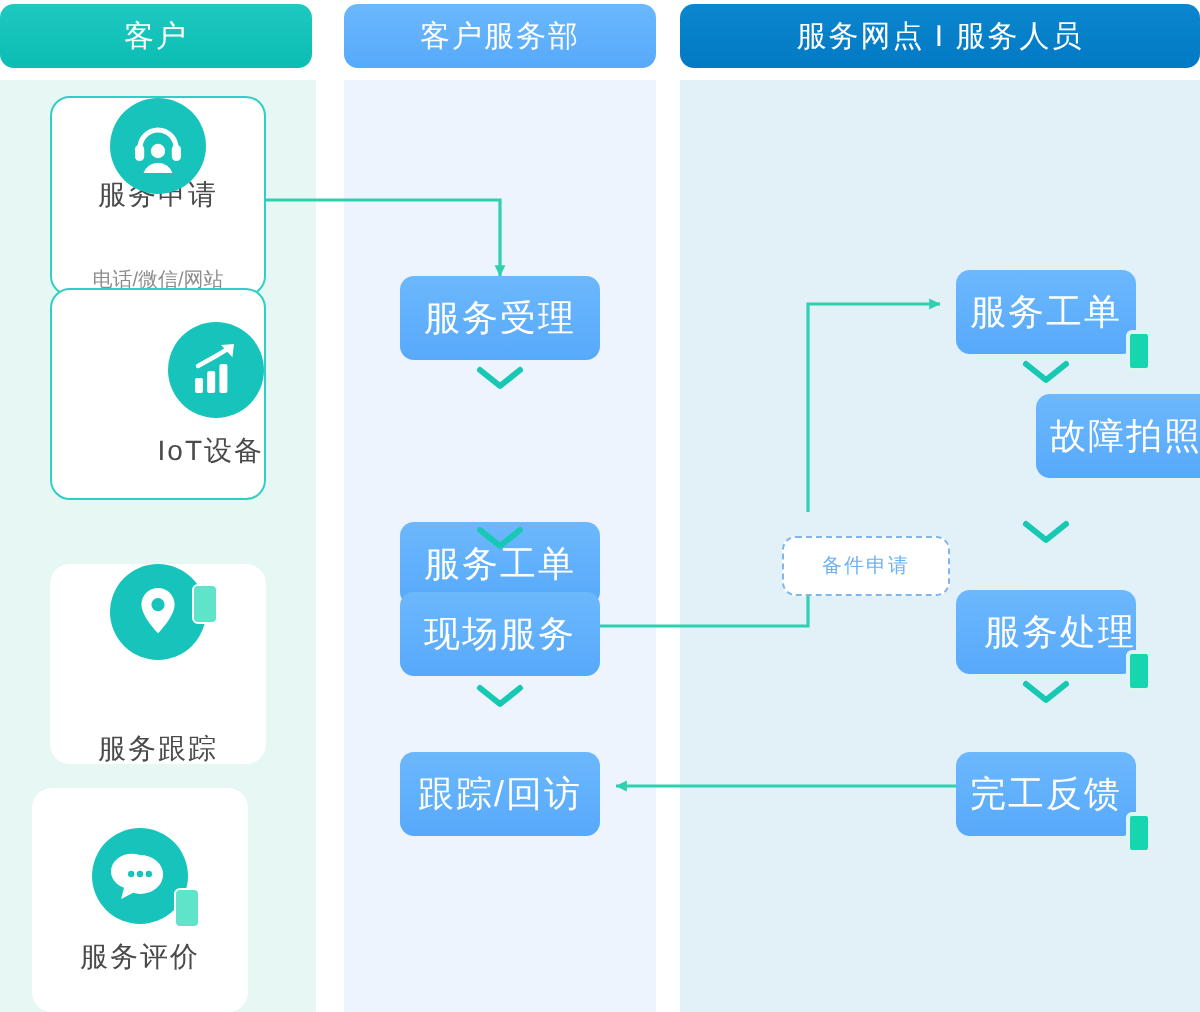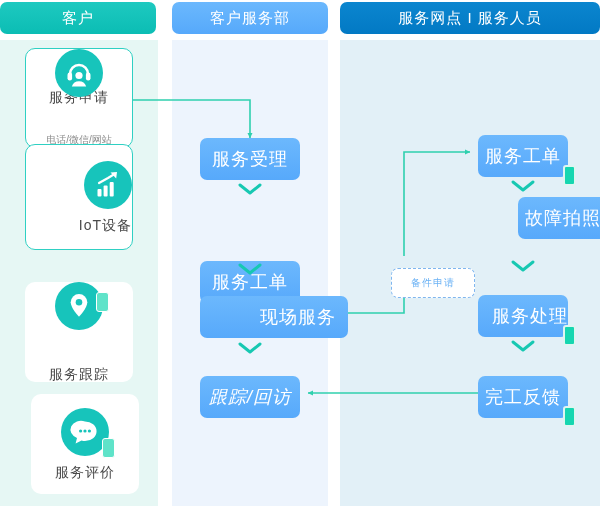--- a/index.html
+++ b/index.html
@@ -236,21 +236,21 @@
       <div class="circ"></div>
       <svg width="48" height="48" viewBox="0 0 48 48" style="position:absolute;left:0;top:0;">
         <path d="M24 12 a8.3 8.3 0 0 0 -8.3 8.3 c0 6 8.3 14.4 8.3 14.4 s8.3 -8.4 8.3 -14.4 A8.3 8.3 0 0 0 24 12 z" fill="#ffffff"></path>
         <circle cx="24" cy="20.3" r="3.3" fill="#17c4bb"></circle>
       </svg>
       <div class="mini-phone"></div>
     </div>
     <div class="lcard-title">服务跟踪</div>
   </div>
 
-  <div class="lcard plain" style="left:31px; top:394px; height:100px;">
+  <div class="lcard plain" style="left:16px; top:394px; height:112px;">
     <div class="lcard-iconwrap">
       <div class="circ"></div>
       <svg width="48" height="48" viewBox="0 0 48 48" style="position:absolute;left:0;top:0;">
         <path d="M24 13.5 a10.2 8.6 0 1 0 -8 16.4 l-1.4 5.6 l6 -3.1 a10.2 8.6 0 0 0 3.4 0.6 a10.2 8.6 0 0 0 0 -19.5 z" fill="#ffffff"></path>
         <circle cx="19.6" cy="23" r="1.6" fill="#17c4bb"></circle>
         <circle cx="24" cy="23" r="1.6" fill="#17c4bb"></circle>
         <circle cx="28.4" cy="23" r="1.6" fill="#17c4bb"></circle>
       </svg>
       <div class="mini-phone"></div>
     </div>
@@ -262,27 +262,27 @@
   <svg class="chev" style="left:237px; top:182px;" viewBox="0 0 26 14">
       <path d="M3 3 L13 11 L23 3" fill="none" stroke="#17c8b2" stroke-width="3" stroke-linecap="round" stroke-linejoin="round"></path>
     </svg>
 
   <div class="pbox mid" style="top:218px;margin-top:43px;">服务工单</div>
 
   <svg class="chev" style="left:237px; top:262px;" viewBox="0 0 26 14">
       <path d="M3 3 L13 11 L23 3" fill="none" stroke="#17c8b2" stroke-width="3" stroke-linecap="round" stroke-linejoin="round"></path>
     </svg>
 
-  <div class="pbox mid" style="top:296px;padding-left:48px;">现场服务</div>
+  <div class="pbox mid" style="top:296px;">现场服务</div>
 
   <svg class="chev" style="left:237px; top:341px;" viewBox="0 0 26 14">
       <path d="M3 3 L13 11 L23 3" fill="none" stroke="#17c8b2" stroke-width="3" stroke-linecap="round" stroke-linejoin="round"></path>
     </svg>
 
-  <div class="pbox mid" style="top:376px;font-style:italic;">跟踪/回访</div>
+  <div class="pbox mid" style="top:376px;">跟踪/回访</div>
 
   <div id="spare-box">备件申请</div>
 
   <div class="pbox right" style="top:135px;">
     <span>服务工单</span>
     <span class="box-phone"></span>
   </div>
 
   <svg class="chev" style="left:510px; top:179px;" viewBox="0 0 26 14">
       <path d="M3 3 L13 11 L23 3" fill="none" stroke="#17c8b2" stroke-width="3" stroke-linecap="round" stroke-linejoin="round"></path>

